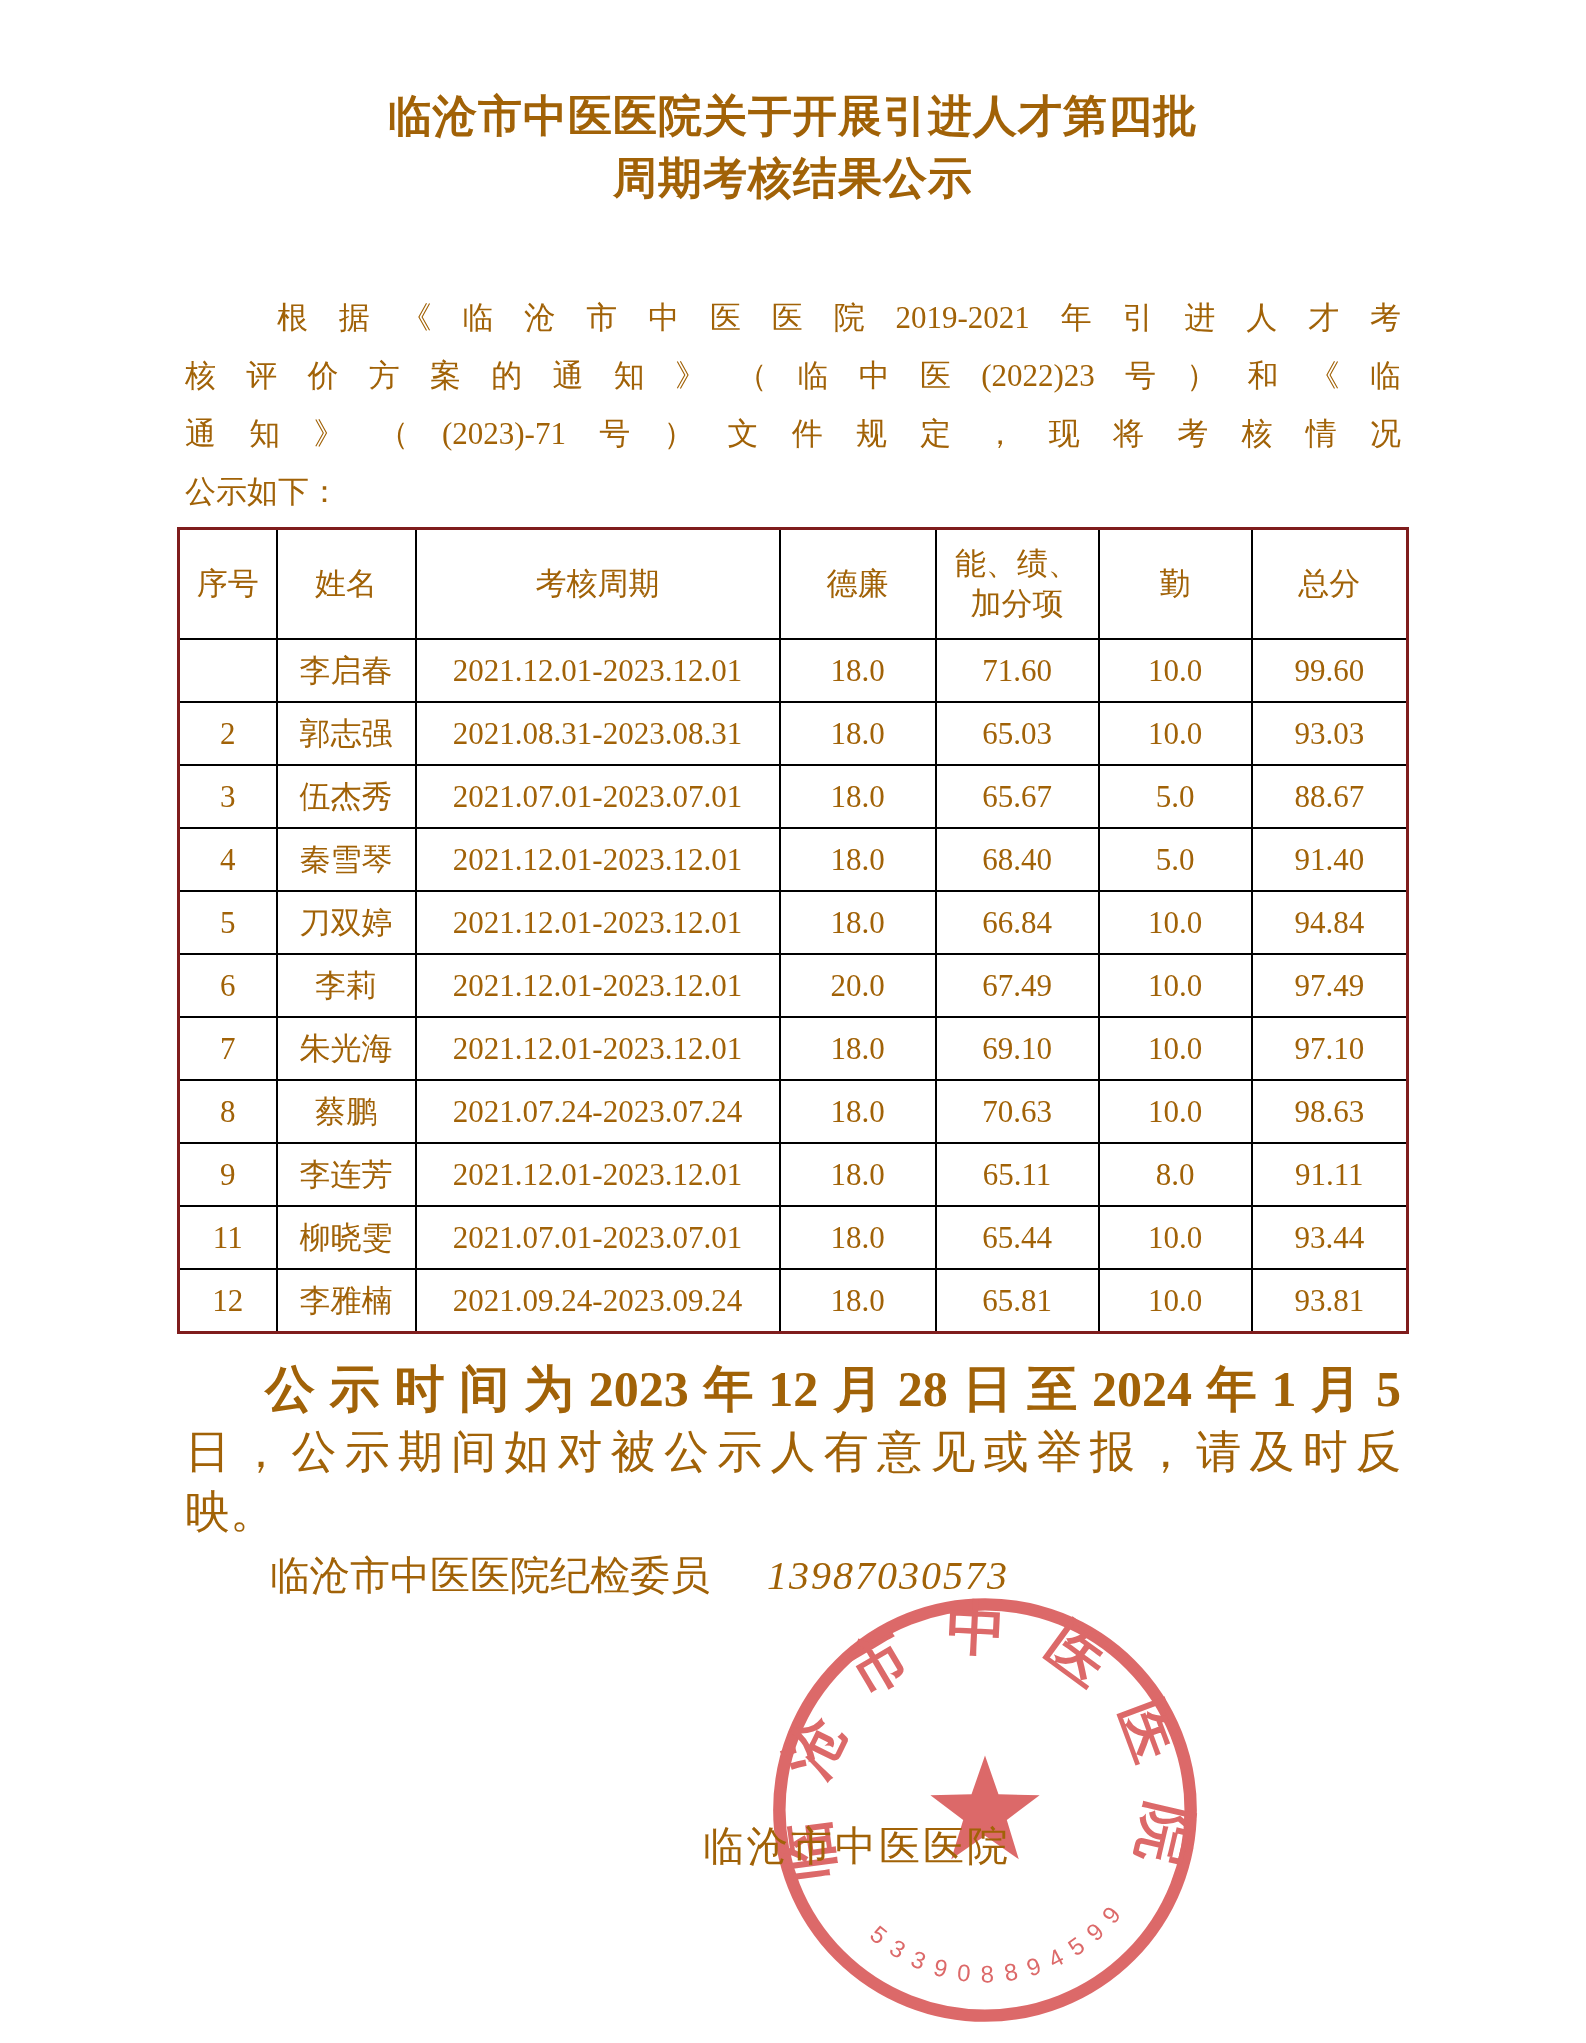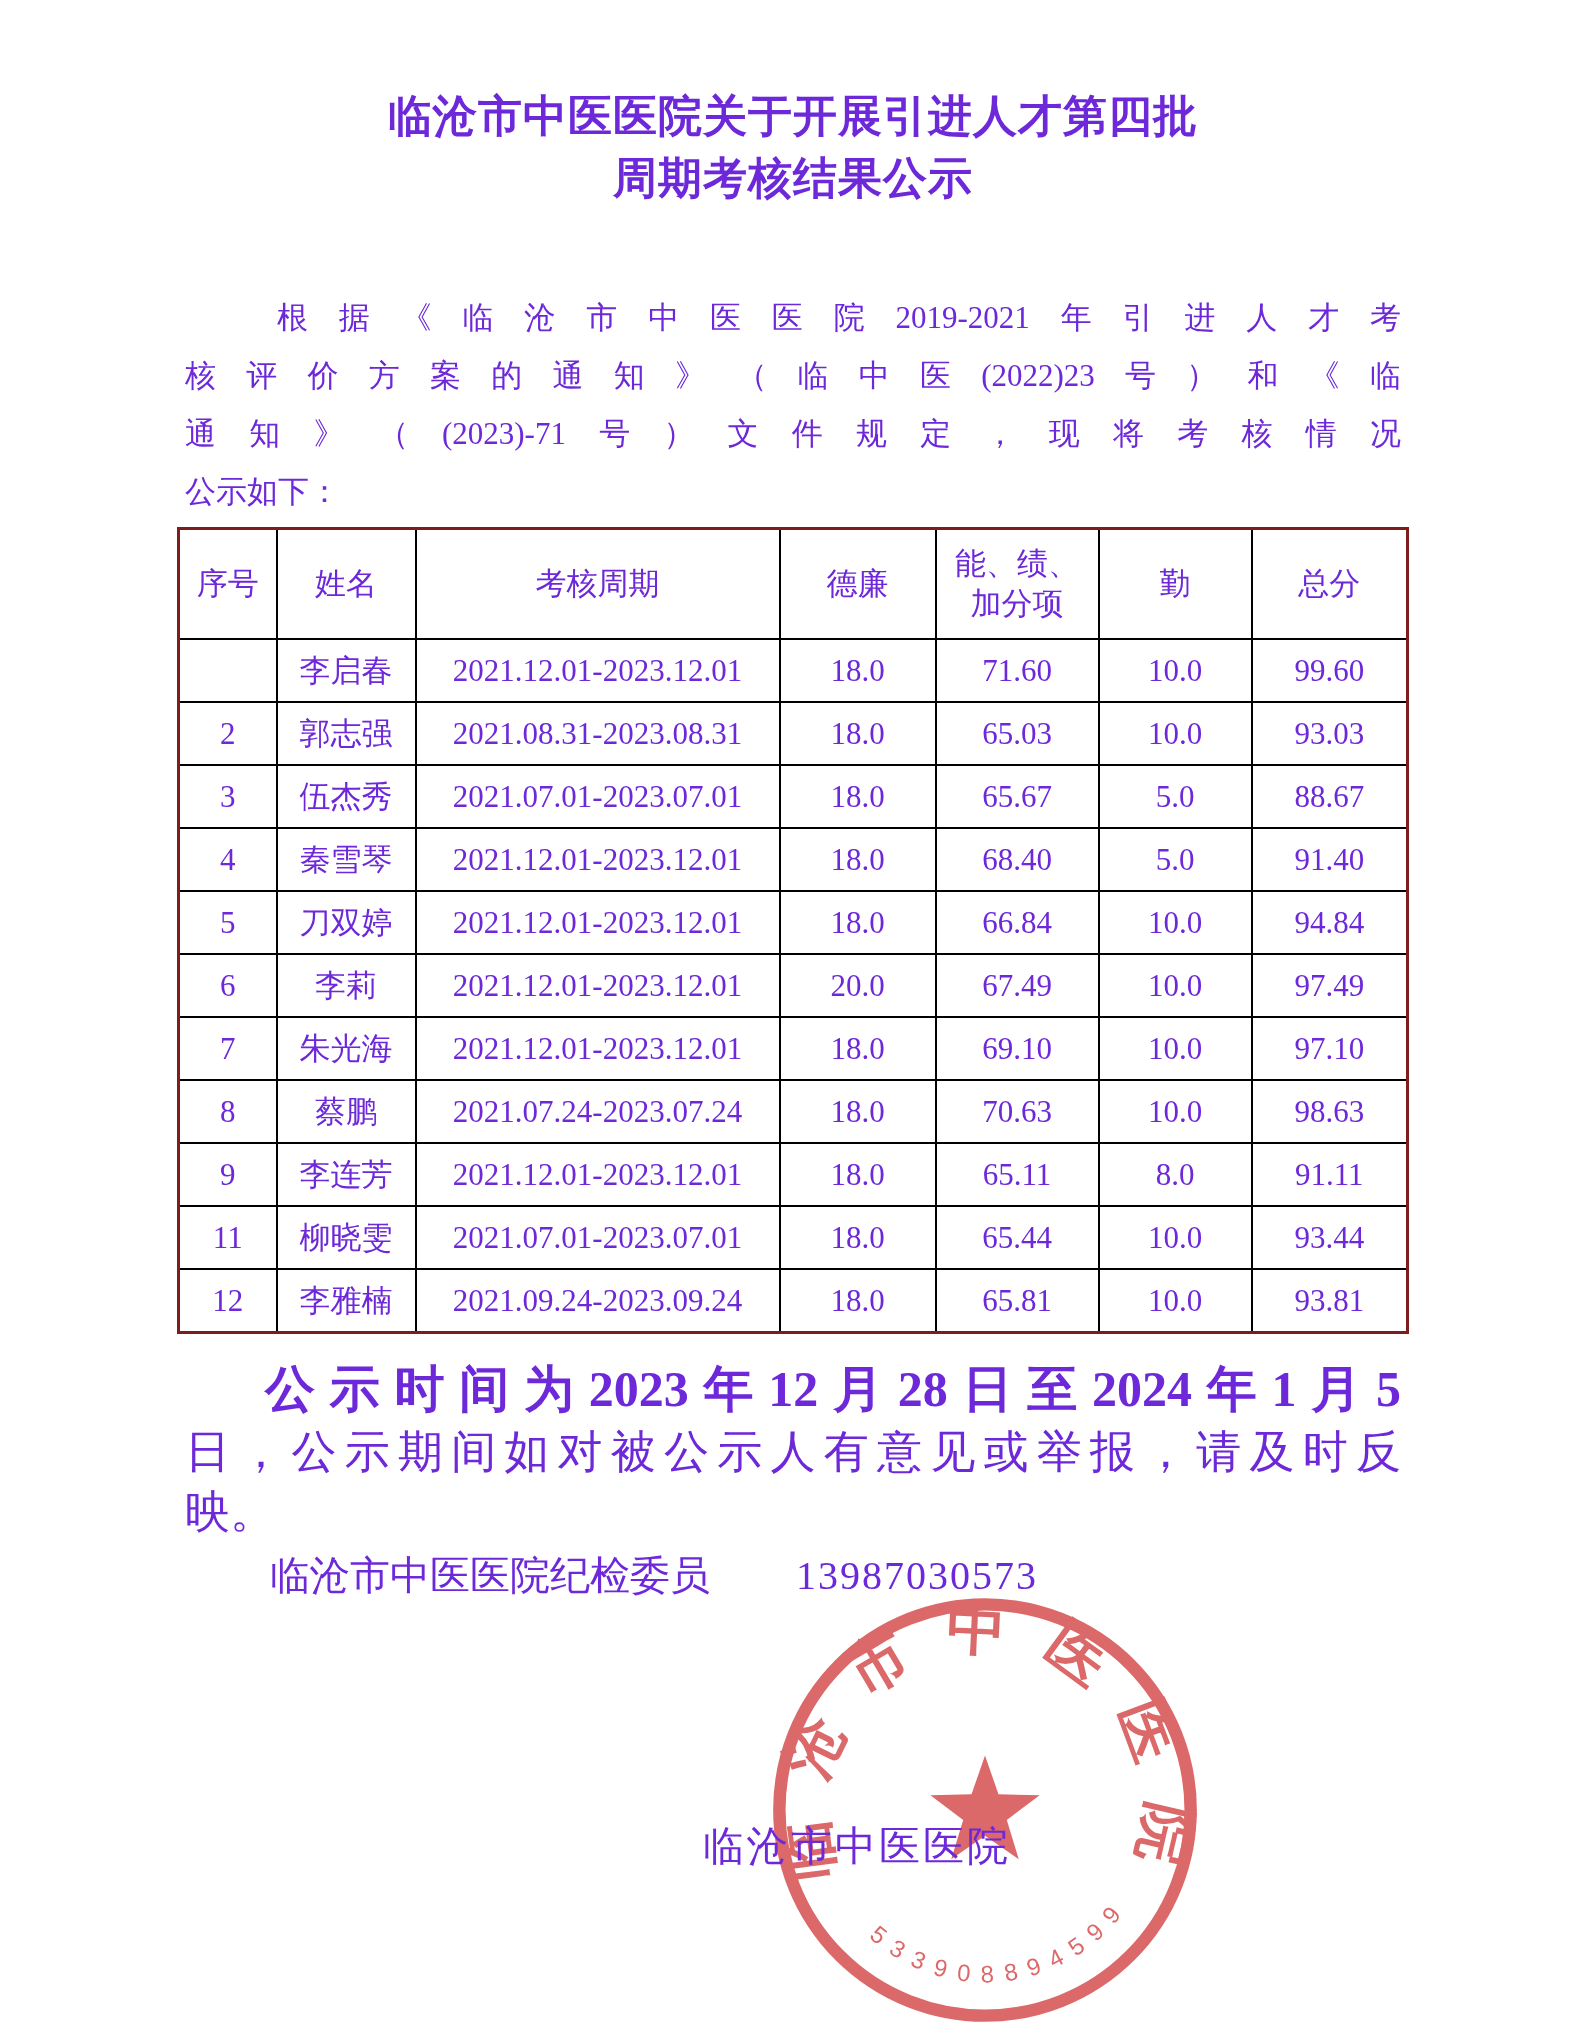--- a/index.html
+++ b/index.html
@@ -2,21 +2,21 @@
 <html><head>
 <meta charset="utf-8">
 <style>
   html,body{margin:0;padding:0;background:#ffffff;}
   .page{
     position:relative;
     width:1586px;height:2043px;
     background:#ffffff;
     overflow:hidden;
     font-family:"Liberation Serif", serif;
-    color:#6d28d9;
+    color:#a16207;
   }
   .title{
     margin:85px 0 0 0;
     text-align:center;
     font-family:"Liberation Sans", sans-serif;
     font-weight:bold;
     font-size:44px;
     line-height:62px;
     letter-spacing:1px;
   }
@@ -80,22 +80,23 @@
     line-height:60px;
     text-align:left;
   }
   .contact{
     margin-top:6px;
     font-size:40px;
     line-height:56px;
     text-indent:85px;
   }
   .contact .phone{
-    margin-left:86px;
+    margin-left:57px;
     letter-spacing:2px;
+    font-style:italic;
   }
   .seal{
     position:absolute;
     left:765px;top:1590px;
     width:440px;height:440px;
     opacity:0.88;
   }
   .signature{
     position:absolute;
     left:703px;top:1818px;

